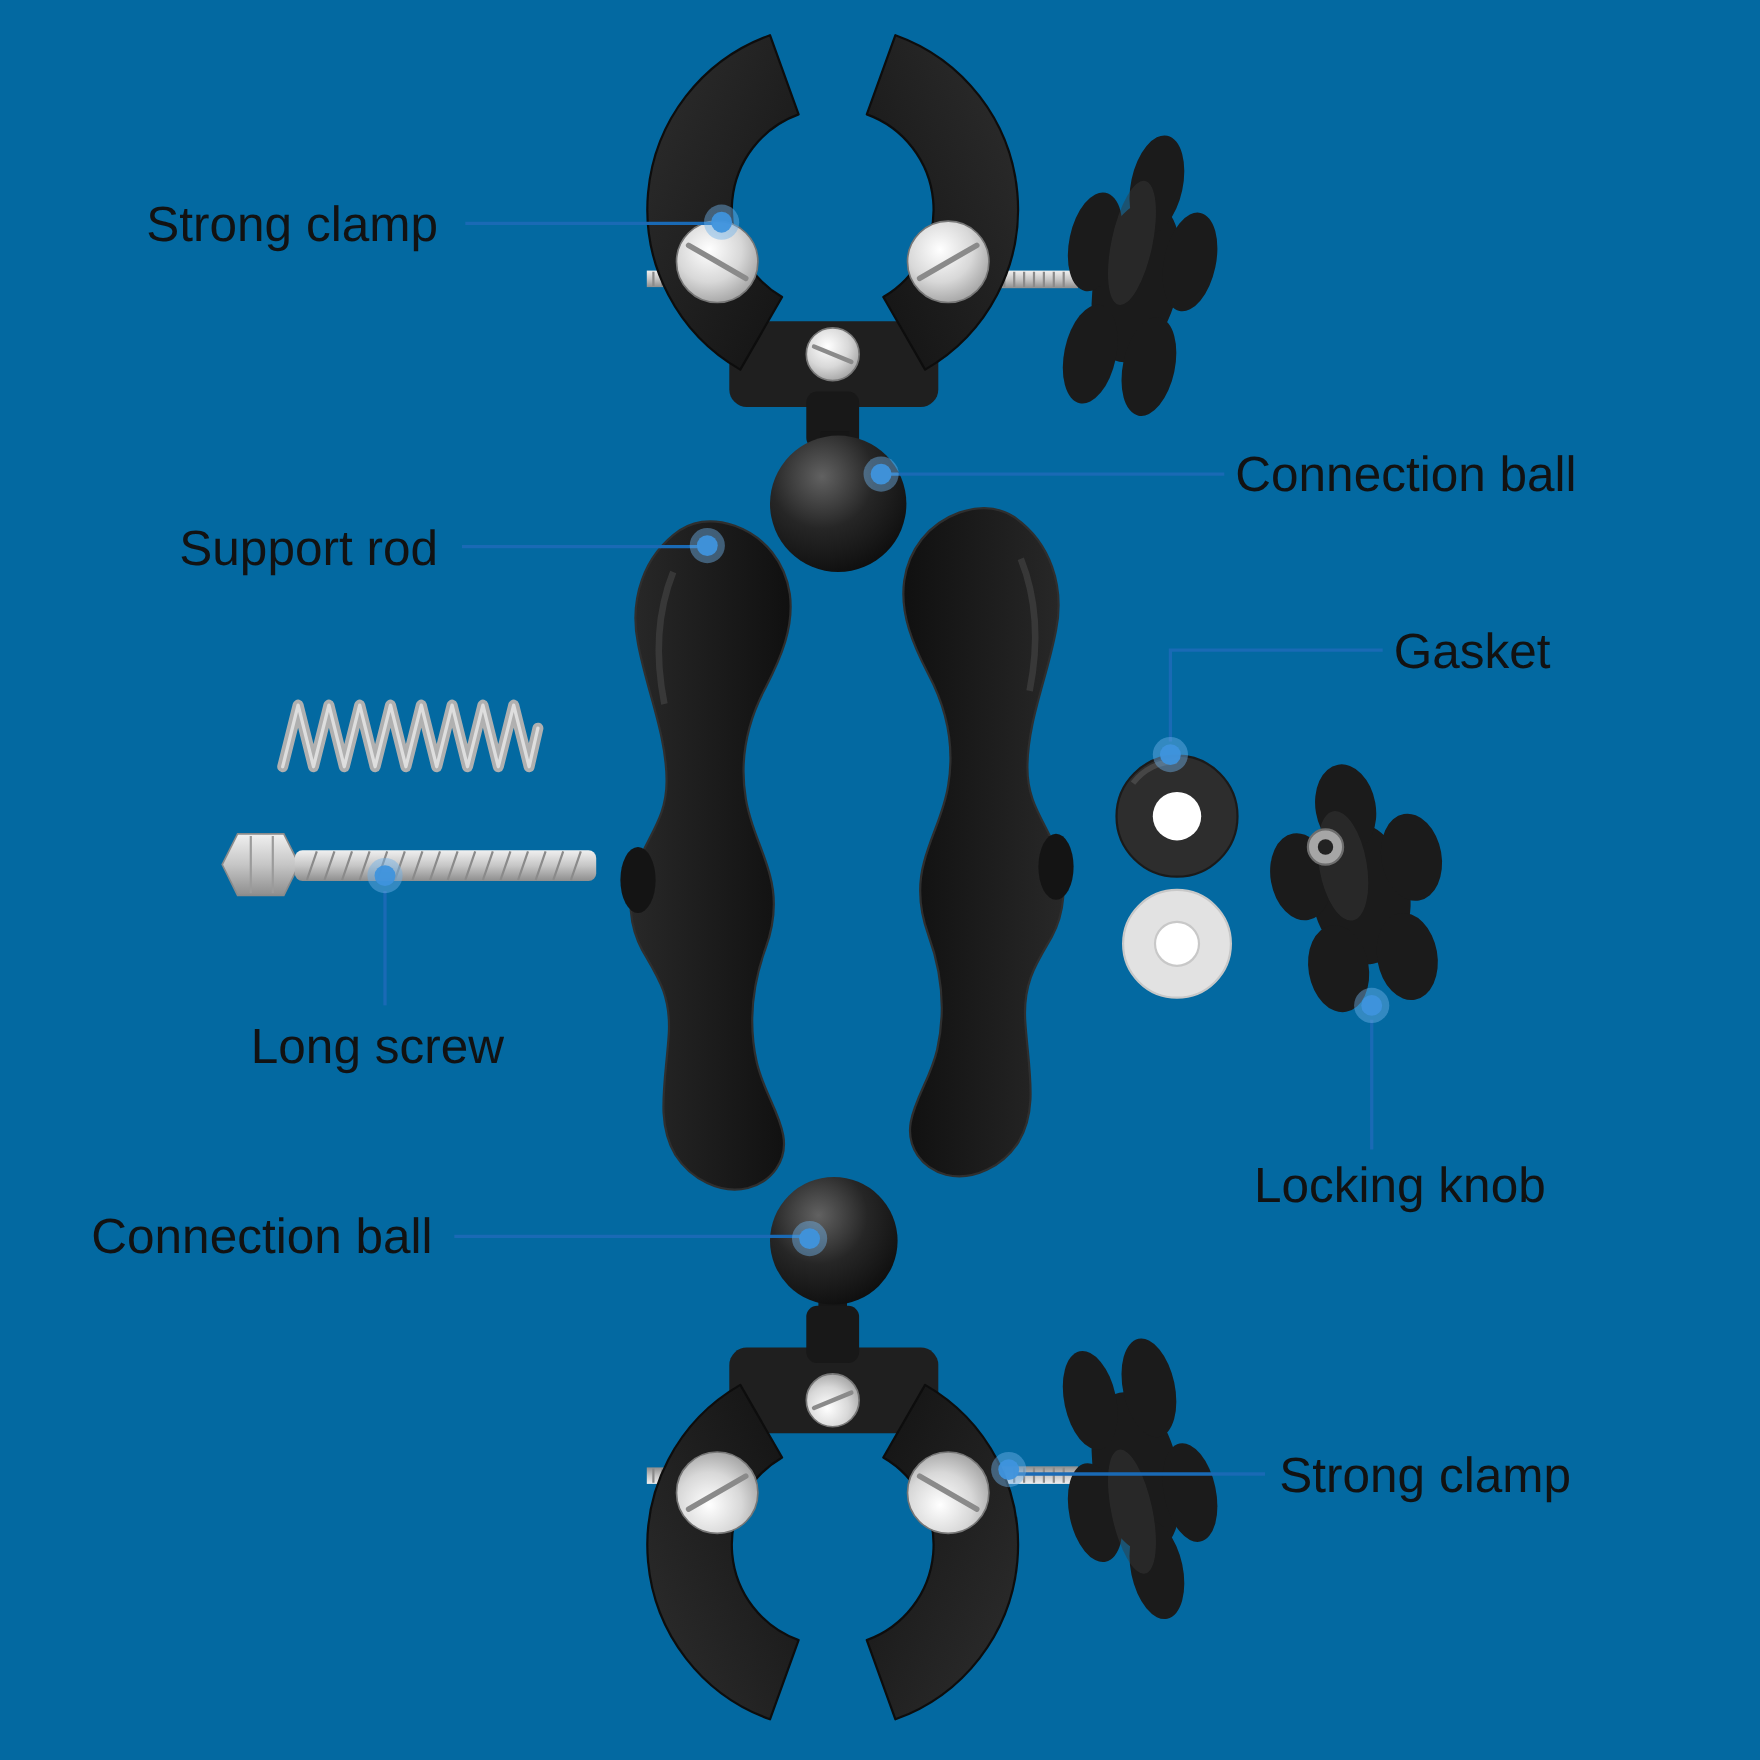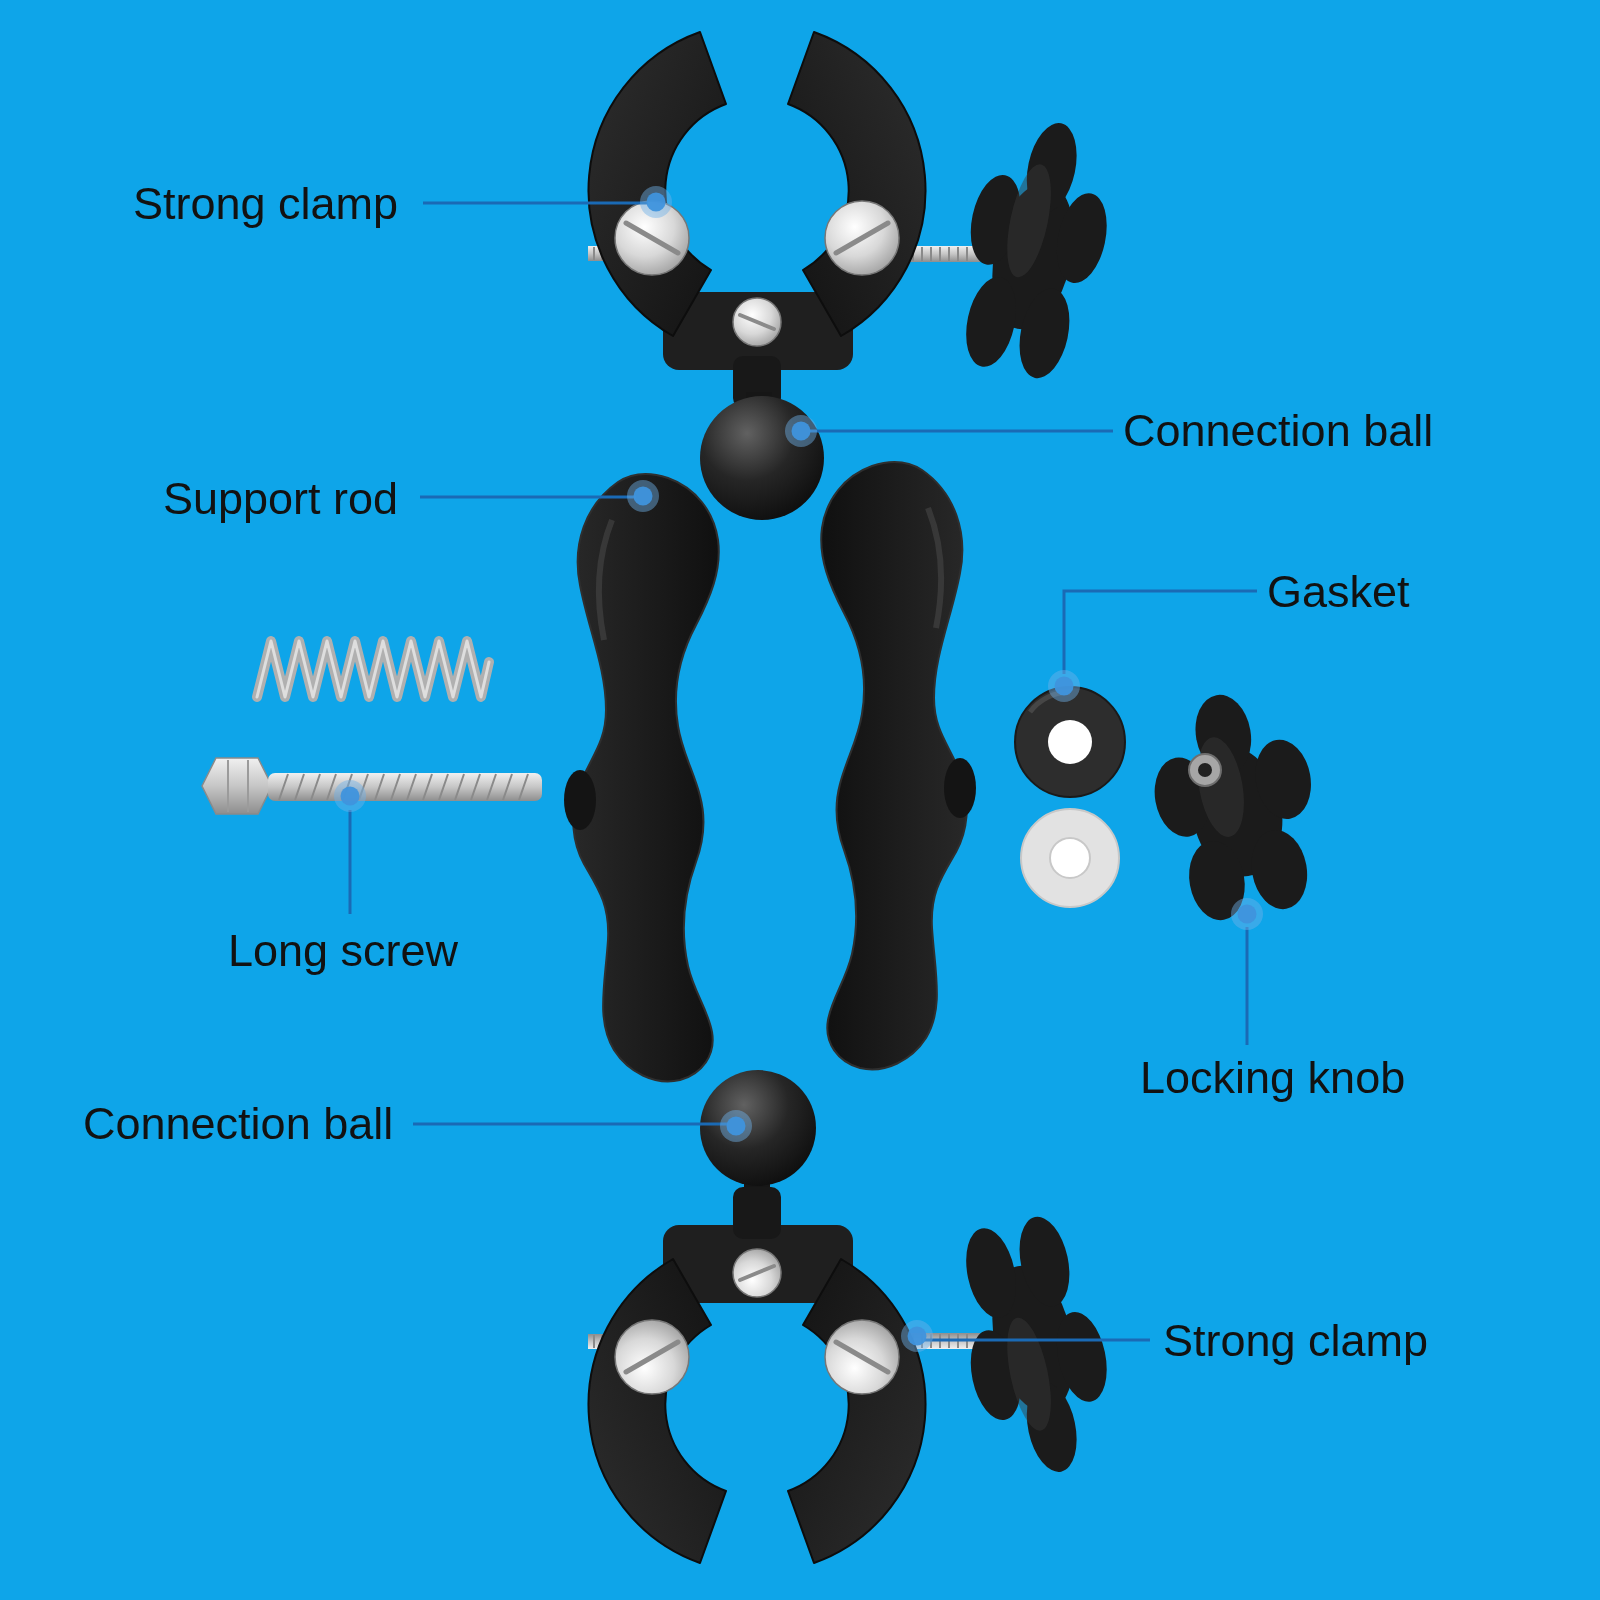--- a/index.html
+++ b/index.html
@@ -1,16 +1,16 @@
 <!DOCTYPE html>
 <html><head>
 <meta charset="utf-8">
 <style>
   html,body{margin:0;padding:0;background:#ffffff;}
-  .stage{position:relative;width:1600px;height:1600px;background:#0ea5e9;overflow:hidden;}
+  .stage{position:relative;width:1600px;height:1600px;background:#0369a1;overflow:hidden;}
   svg{display:block;}
   .lbl{font-family:"Liberation Sans",sans-serif;font-size:45px;fill:#121212;}
   .leader{stroke:#1a6ab5;stroke-width:3;fill:none;}
   .threads{stroke:#8a8a8a;stroke-width:2;fill:none;}
 </style>
 </head>
 <body>
 
 <div class="stage">
 <svg width="1600" height="1600" viewBox="0 0 1600 1600" xmlns="http://www.w3.org/2000/svg">

